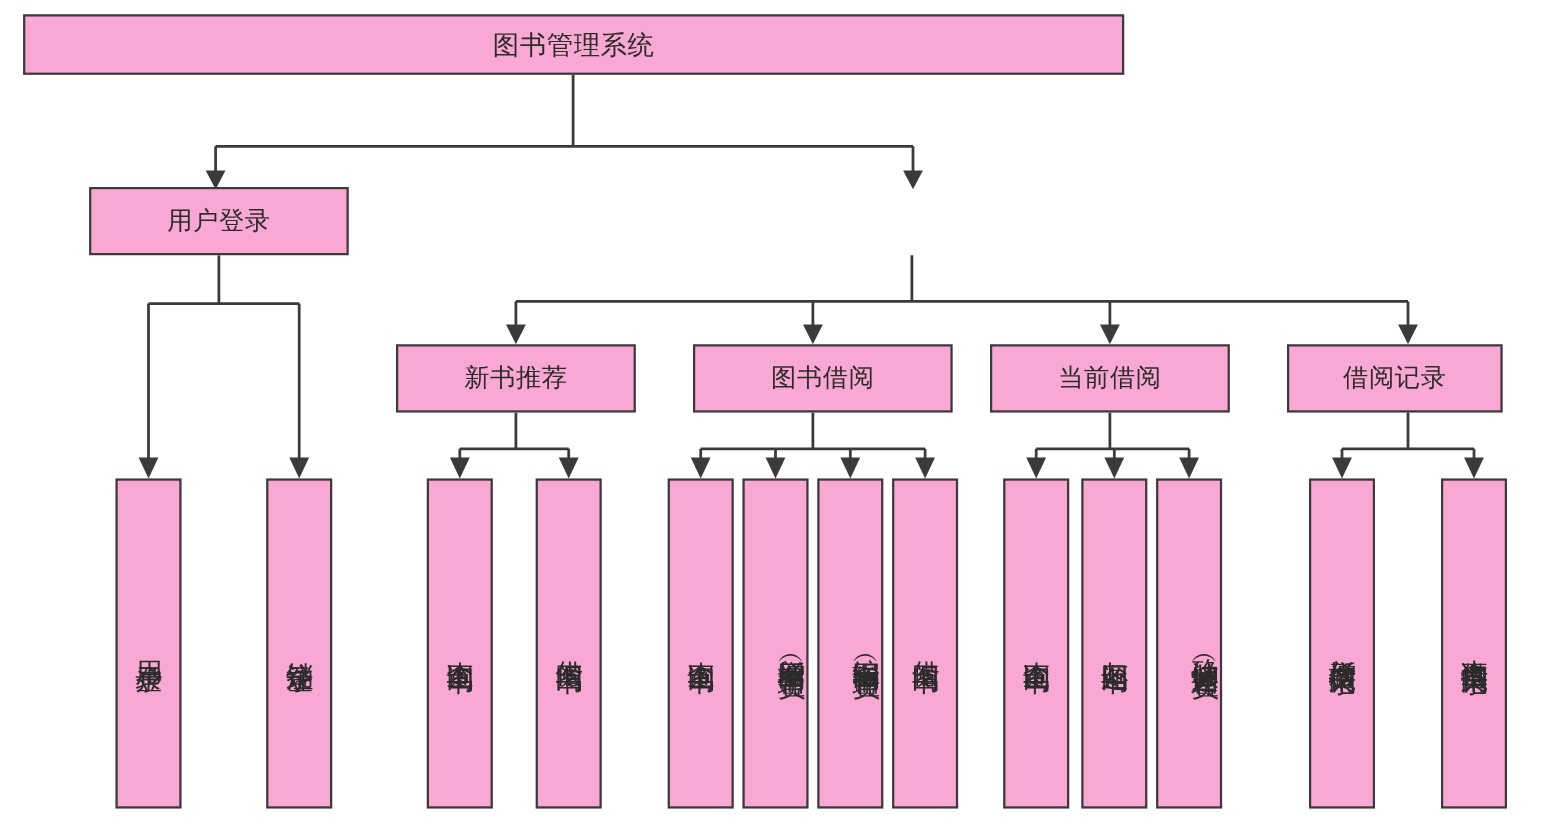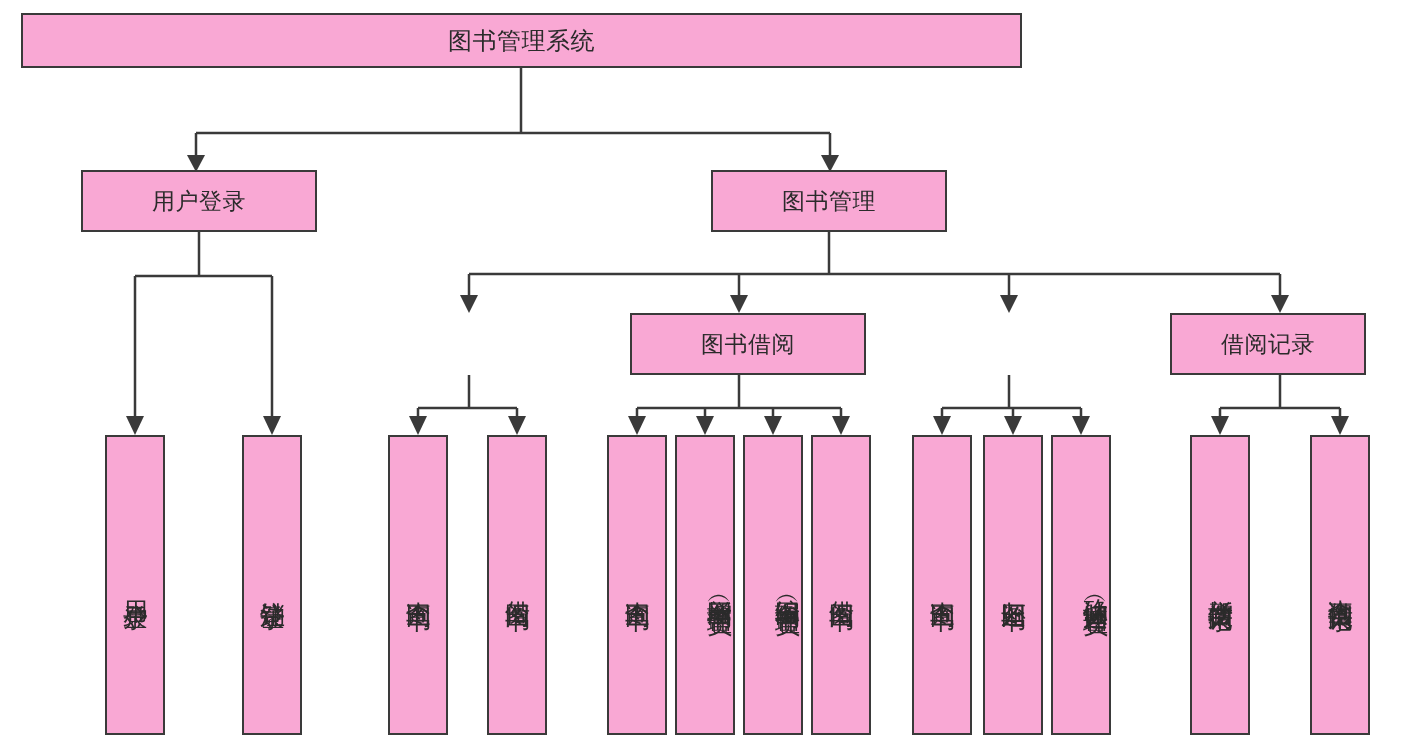--- a/index.html
+++ b/index.html
@@ -76,26 +76,29 @@
     <polygon class="head" points="1331,416 1349,416 1340,435"></polygon>
   </svg>
 
   <div class="node h-node root" style="left:21px;top:13px;width:1001px;height:55px;">
     <span class="lbl">图书管理系统</span>
   </div>
 
   <div class="node h-node" style="left:81px;top:170px;width:236px;height:62px;">
     <span class="lbl">用户登录</span>
   </div>
-  <div class="node h-node" style="left:711px;top:170px;width:236px;height:62px;">
-    <span class="lbl">图书管理</span>
+
+  <div class="node h-node" style="left:360px;top:313px;width:218px;height:62px;">
+    <span class="lbl">新书推荐</span>
   </div>
-
   <div class="node h-node" style="left:630px;top:313px;width:236px;height:62px;">
     <span class="lbl">图书借阅</span>
+  </div>
+  <div class="node h-node" style="left:900px;top:313px;width:218px;height:62px;">
+    <span class="lbl">当前借阅</span>
   </div>
   <div class="node h-node" style="left:1170px;top:313px;width:196px;height:62px;">
     <span class="lbl">借阅记录</span>
   </div>
 
   <div class="node v-node" style="left:105px;top:435px;width:60px;height:300px;">
     <span class="lbl">用户登录</span>
   </div>
   <div class="node v-node" style="left:242px;top:435px;width:60px;height:300px;">
     <span class="lbl">注销登录</span>

